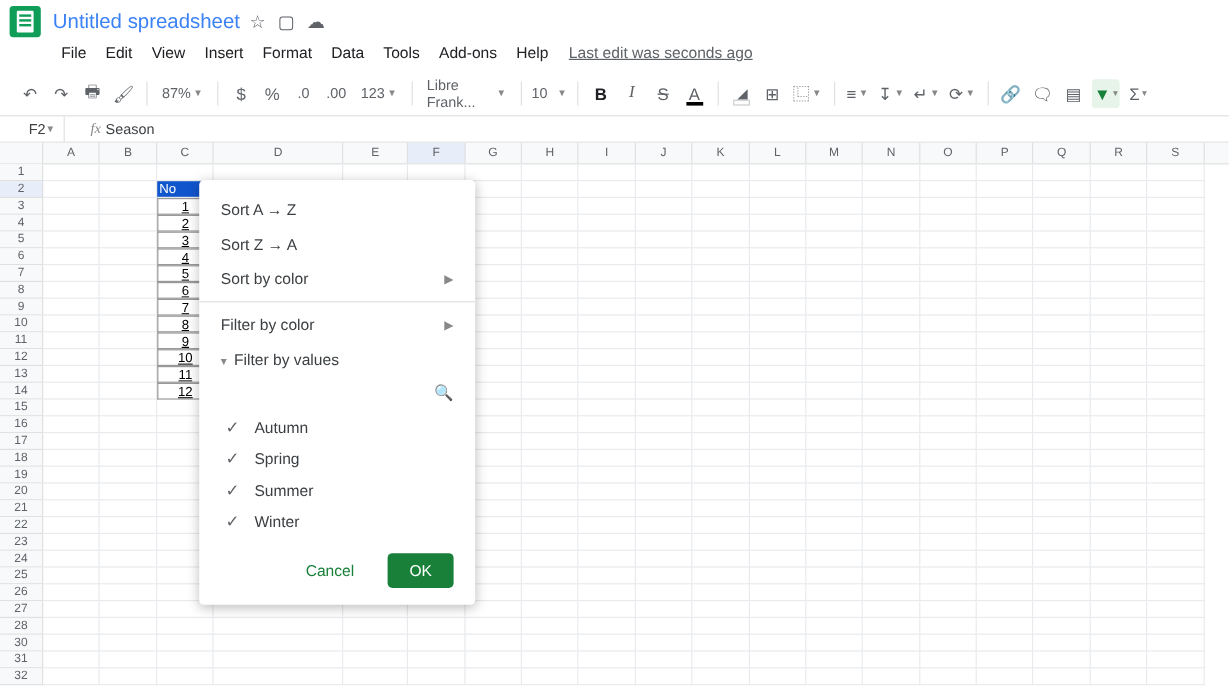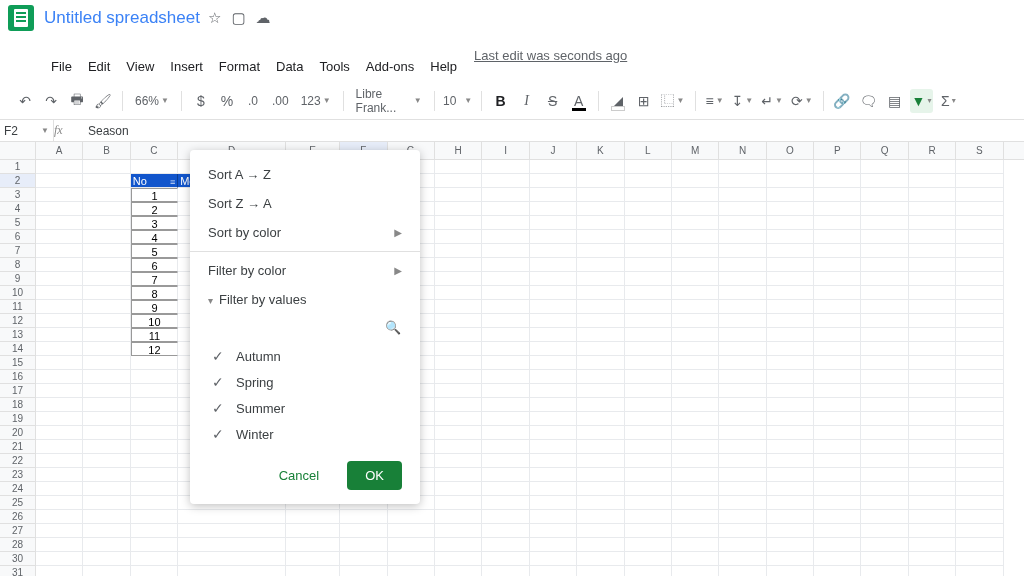--- a/index.html
+++ b/index.html
@@ -9,41 +9,41 @@
 .titlebar { display: flex; align-items: center; padding: 8px 8px 0 8px; height: 28px; }
 .logo { width: 26px; height: 26px; background: #0f9d58; border-radius: 3px; margin-right: 10px; display: flex; align-items: center; justify-content: center; }
 .logo-inner { width: 14px; height: 18px; background: #fff; border-radius: 1px; position: relative; }
 .logo-inner::after { content:''; position:absolute; left:2px; right:2px; top:3px; height:2px; background:#0f9d58; box-shadow: 0 4px 0 #0f9d58, 0 8px 0 #0f9d58; }
 .doc-title { font-size: 17px; color: #3b82f6; margin-right: 8px; }
 .title-icons { display:flex; gap:10px; }
 .title-icon { color:#5f6368; font-size:15px; cursor:pointer; }
 
 
 .menubar { display:flex; align-items:center; padding: 4px 44px; gap: 2px; font-size: 13px; color:#202124; }
-.menu-item { padding: 4px 7px; border-radius:3px; cursor:pointer;margin-top:23px; }
+.menu-item { padding: 4px 7px; border-radius:3px; cursor:pointer; }
 .last-edit { color:#5f6368; text-decoration:underline; margin-left:8px; font-size:13px; }
 
 
 .toolbar { display:flex; align-items:center; padding: 4px 14px; gap: 4px; border-bottom:1px solid #e0e0e0; height:38px; }
 .tb { min-width:22px; height:24px; display:flex; align-items:center; justify-content:center; color:#5f6368; font-size:14px; cursor:pointer; border-radius:2px; padding:0 2px; }
 .tb-text { font-size:12px; color:#5f6368; padding:0 4px; }
 .tb-sep { width:1px; height:20px; background:#e0e0e0; margin:0 4px; }
 .bold { font-weight:bold; color:#202124; }
 .dropdown-arrow { font-size:8px; margin-left:2px; color:#888; }
 .filter-active { background:#e6f4ea; border-radius:3px; color:#188038; }
 .text-color { position:relative; }
 .text-color::after { content:''; position:absolute; bottom:2px; left:4px; right:4px; height:3px; background:#000; }
 .fill-color { position:relative; }
 .fill-color::after { content:''; position:absolute; bottom:2px; left:4px; right:4px; height:3px; background:#fff; border:1px solid #ccc; }
 
 
 .fxbar { display:flex; align-items:center; border-bottom:1px solid #e0e0e0; height:22px; }
-.namebox { width:54px; padding:0 4px; font-size:12px; color:#3c4043; border-right:1px solid #e0e0e0; height:100%; display:flex; align-items:center; }
+.namebox { width:54px; padding:0 24px; font-size:12px; color:#3c4043; border-right:1px solid #e0e0e0; height:100%; display:flex; align-items:center; }
 .namebox .dropdown-arrow { margin-left:auto; }
-.fx-lbl { width:30px; text-align:left; font-style:italic; color:#888; font-size:12px; font-family:serif; }
+.fx-lbl { width:30px; text-align:right; font-style:italic; color:#888; font-size:12px; font-family:serif; }
 .fx-input { flex:1; font-size:12px; padding:0 4px; color:#3c4043; }
 
 
 .grid { position:relative; }
 .col-headers { display:flex; height:18px; background:#f8f9fa; border-bottom:1px solid #e0e0e0; }
 .row-hdr-spacer { width:36px; border-right:1px solid #e0e0e0; background:#f8f9fa; }
 .col-hdr { width:47.4px; text-align:center; font-size:10px; color:#5f6368; border-right:1px solid #e0e0e0; line-height:18px; }
 .col-hdr.wide-d { width:108px; }
 .col-hdr.wide-e { width:54px; }
 .col-hdr.sel-col { background:#e7edf9; }
@@ -57,21 +57,21 @@
 
 
 .data-hdr { background:#1155cc; color:#fff; font-weight:normal; text-align:left; position:relative; border-right:1px solid #0b3d91 !important; }
 .data-hdr .filt-icon { position:absolute; right:2px; top:1px; font-size:9px; opacity:0.8; }
 .data-hdr.active-filter .filt-icon { background:#fff; color:#1155cc; padding:0 1px; border-radius:1px; opacity:1; }
 .data-cell { text-align:center; text-decoration:underline; border-top:1px solid #999; border-bottom:1px solid #999 !important; }
 .data-row-c { border-left:1px solid #999; }
 .data-row-f { border-right:1px solid #999 !important; }
 
 
-.filter-panel { position:absolute; left:166px; top:150px; width:230px; background:#fff; box-shadow:0 2px 10px rgba(0,0,0,0.25); border-radius:4px; padding:10px 0; font-size:13px; color:#3c4043; z-index:10;margin-left:24px; }
+.filter-panel { position:absolute; left:166px; top:150px; width:230px; background:#fff; box-shadow:0 2px 10px rgba(0,0,0,0.25); border-radius:4px; padding:10px 0; font-size:13px; color:#3c4043; z-index:10; }
 .fp-item { padding:7px 18px; cursor:pointer; display:flex; align-items:center; justify-content:space-between; }
 .fp-divider { height:1px; background:#e0e0e0; margin:4px 0; }
 .fp-expand { font-size:10px; color:#888; margin-right:6px; }
 .fp-links { padding:4px 18px; font-size:12px; }
 .fp-links a { color:#1a73e8; text-decoration:underline; cursor:pointer; }
 .fp-search { padding:6px 18px; text-align:right; color:#5f6368; }
 .fp-values { padding:2px 18px; }
 .fp-val { display:flex; align-items:center; gap:10px; padding:5px 4px; cursor:pointer; font-size:13px; color:#3c4043; }
 .fp-check { color:#5f6368; font-size:14px; width:14px; }
 .fp-buttons { display:flex; justify-content:flex-end; gap:10px; padding:12px 18px 4px; }
@@ -108,21 +108,21 @@
   <span class="last-edit">Last edit was seconds ago</span>
 </div>
 
 <div class="toolbar">
   <div class="tb">↶</div>
   <div class="tb">↷</div>
   <div class="tb">🖶</div>
   <div class="tb">🖌</div>
   <div class="tb-sep"></div>
   <div class="tb tb-text">
-      <span>66%</span>
+      <span>87%</span>
       <span class="dropdown-arrow">▼</span>
     </div>
   <div class="tb-sep"></div>
   <div class="tb">$</div>
   <div class="tb">%</div>
   <div class="tb tb-text">.0</div>
   <div class="tb tb-text">.00</div>
   <div class="tb tb-text">
       <span>123</span>
       <span class="dropdown-arrow">▼</span>

